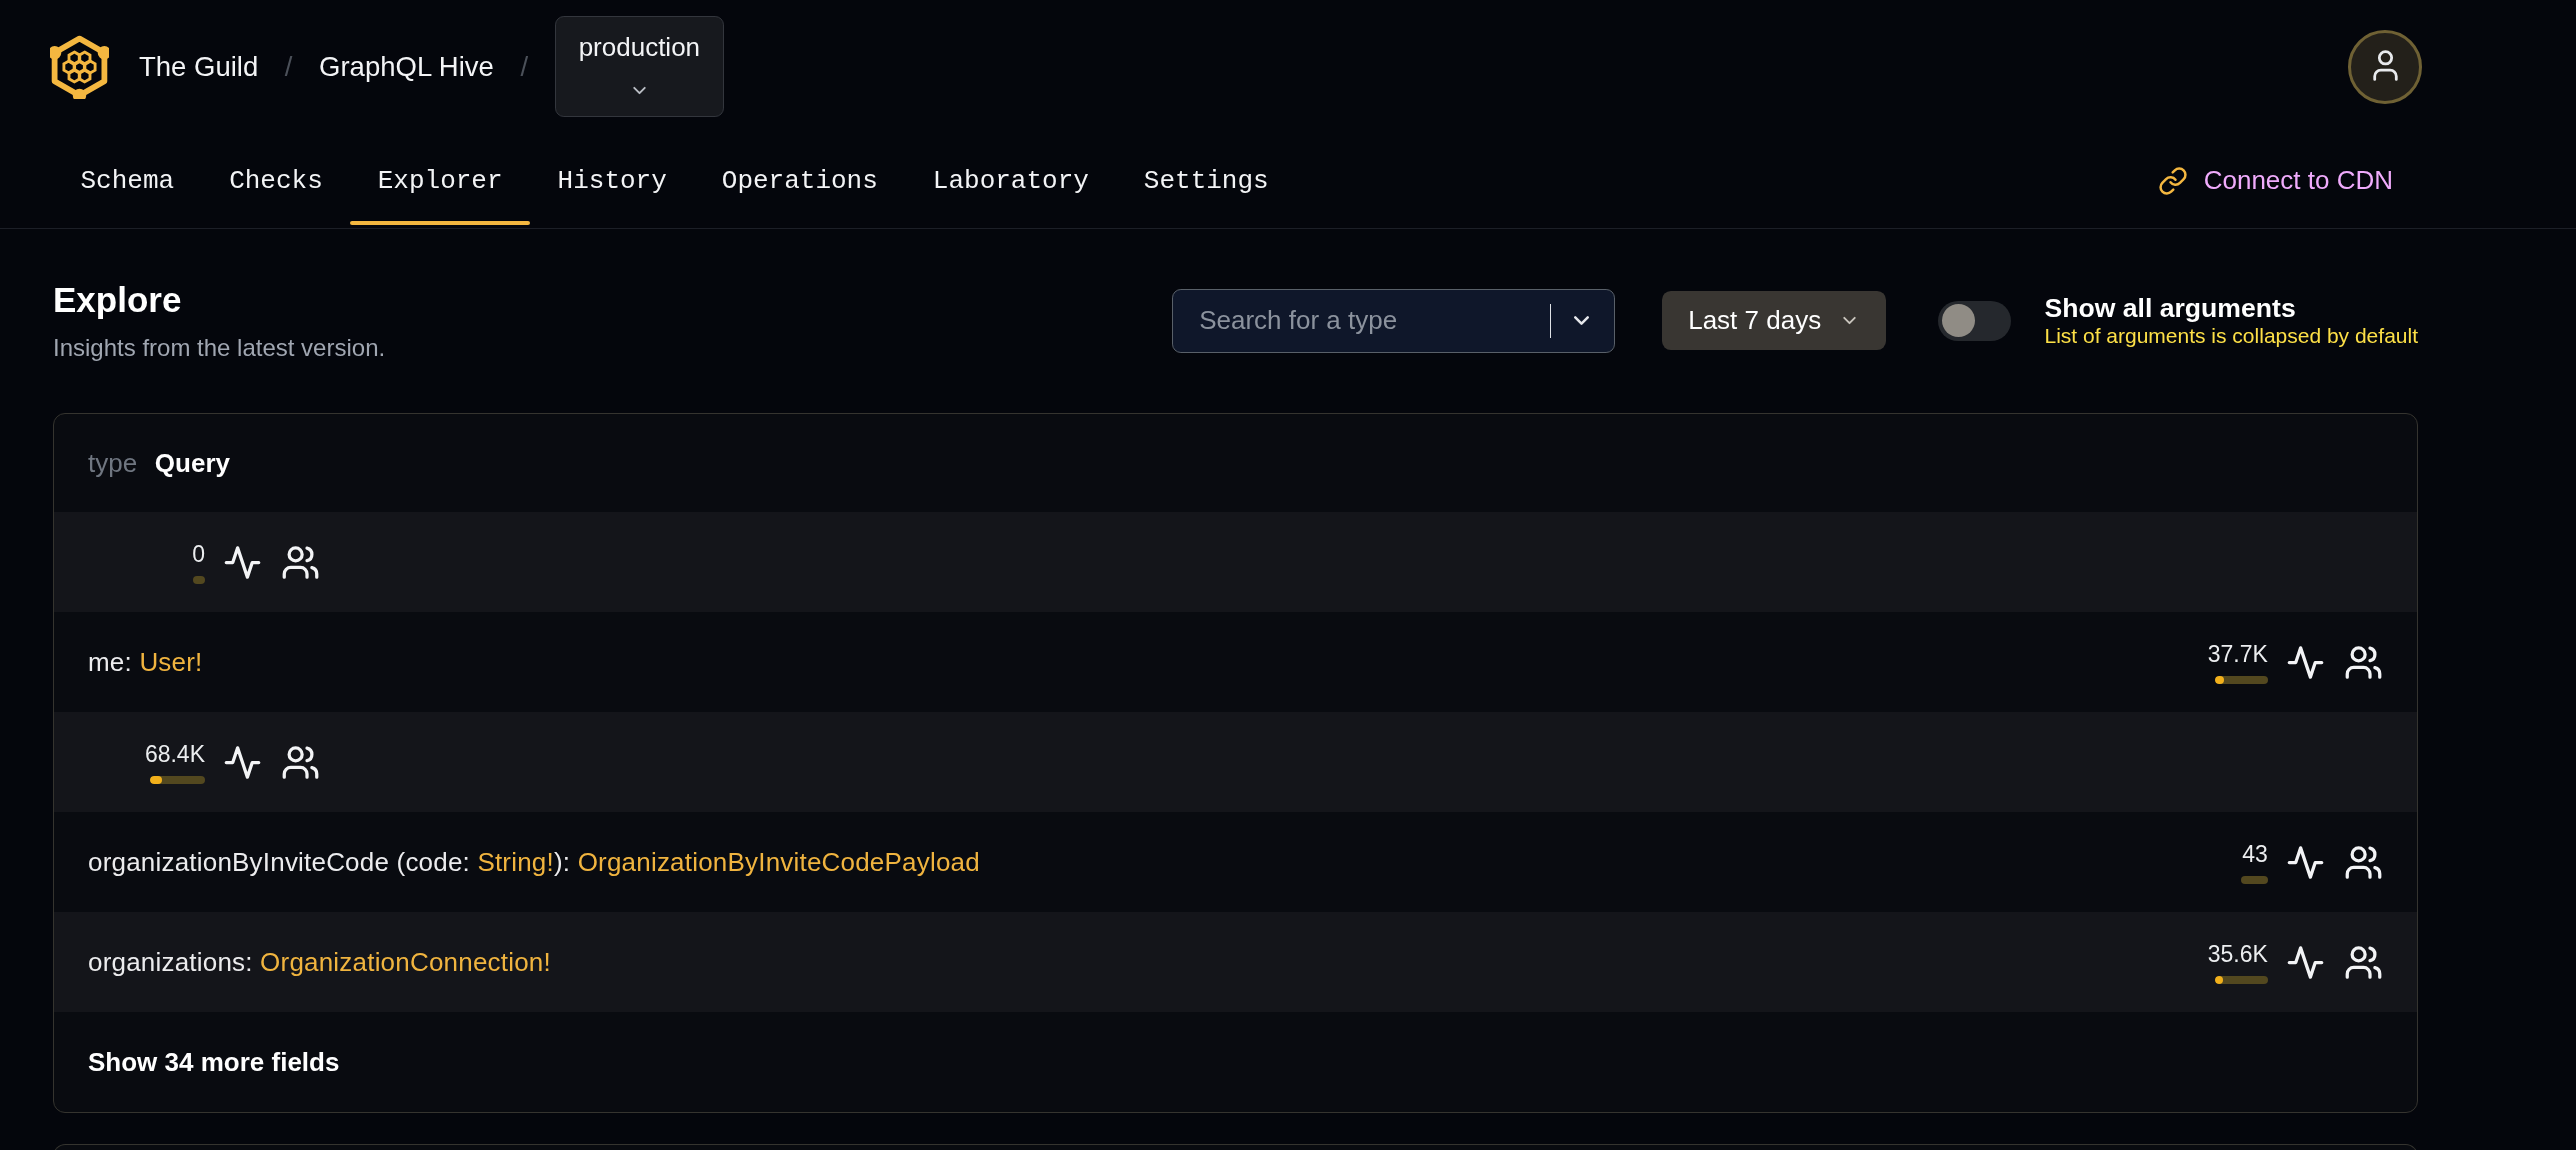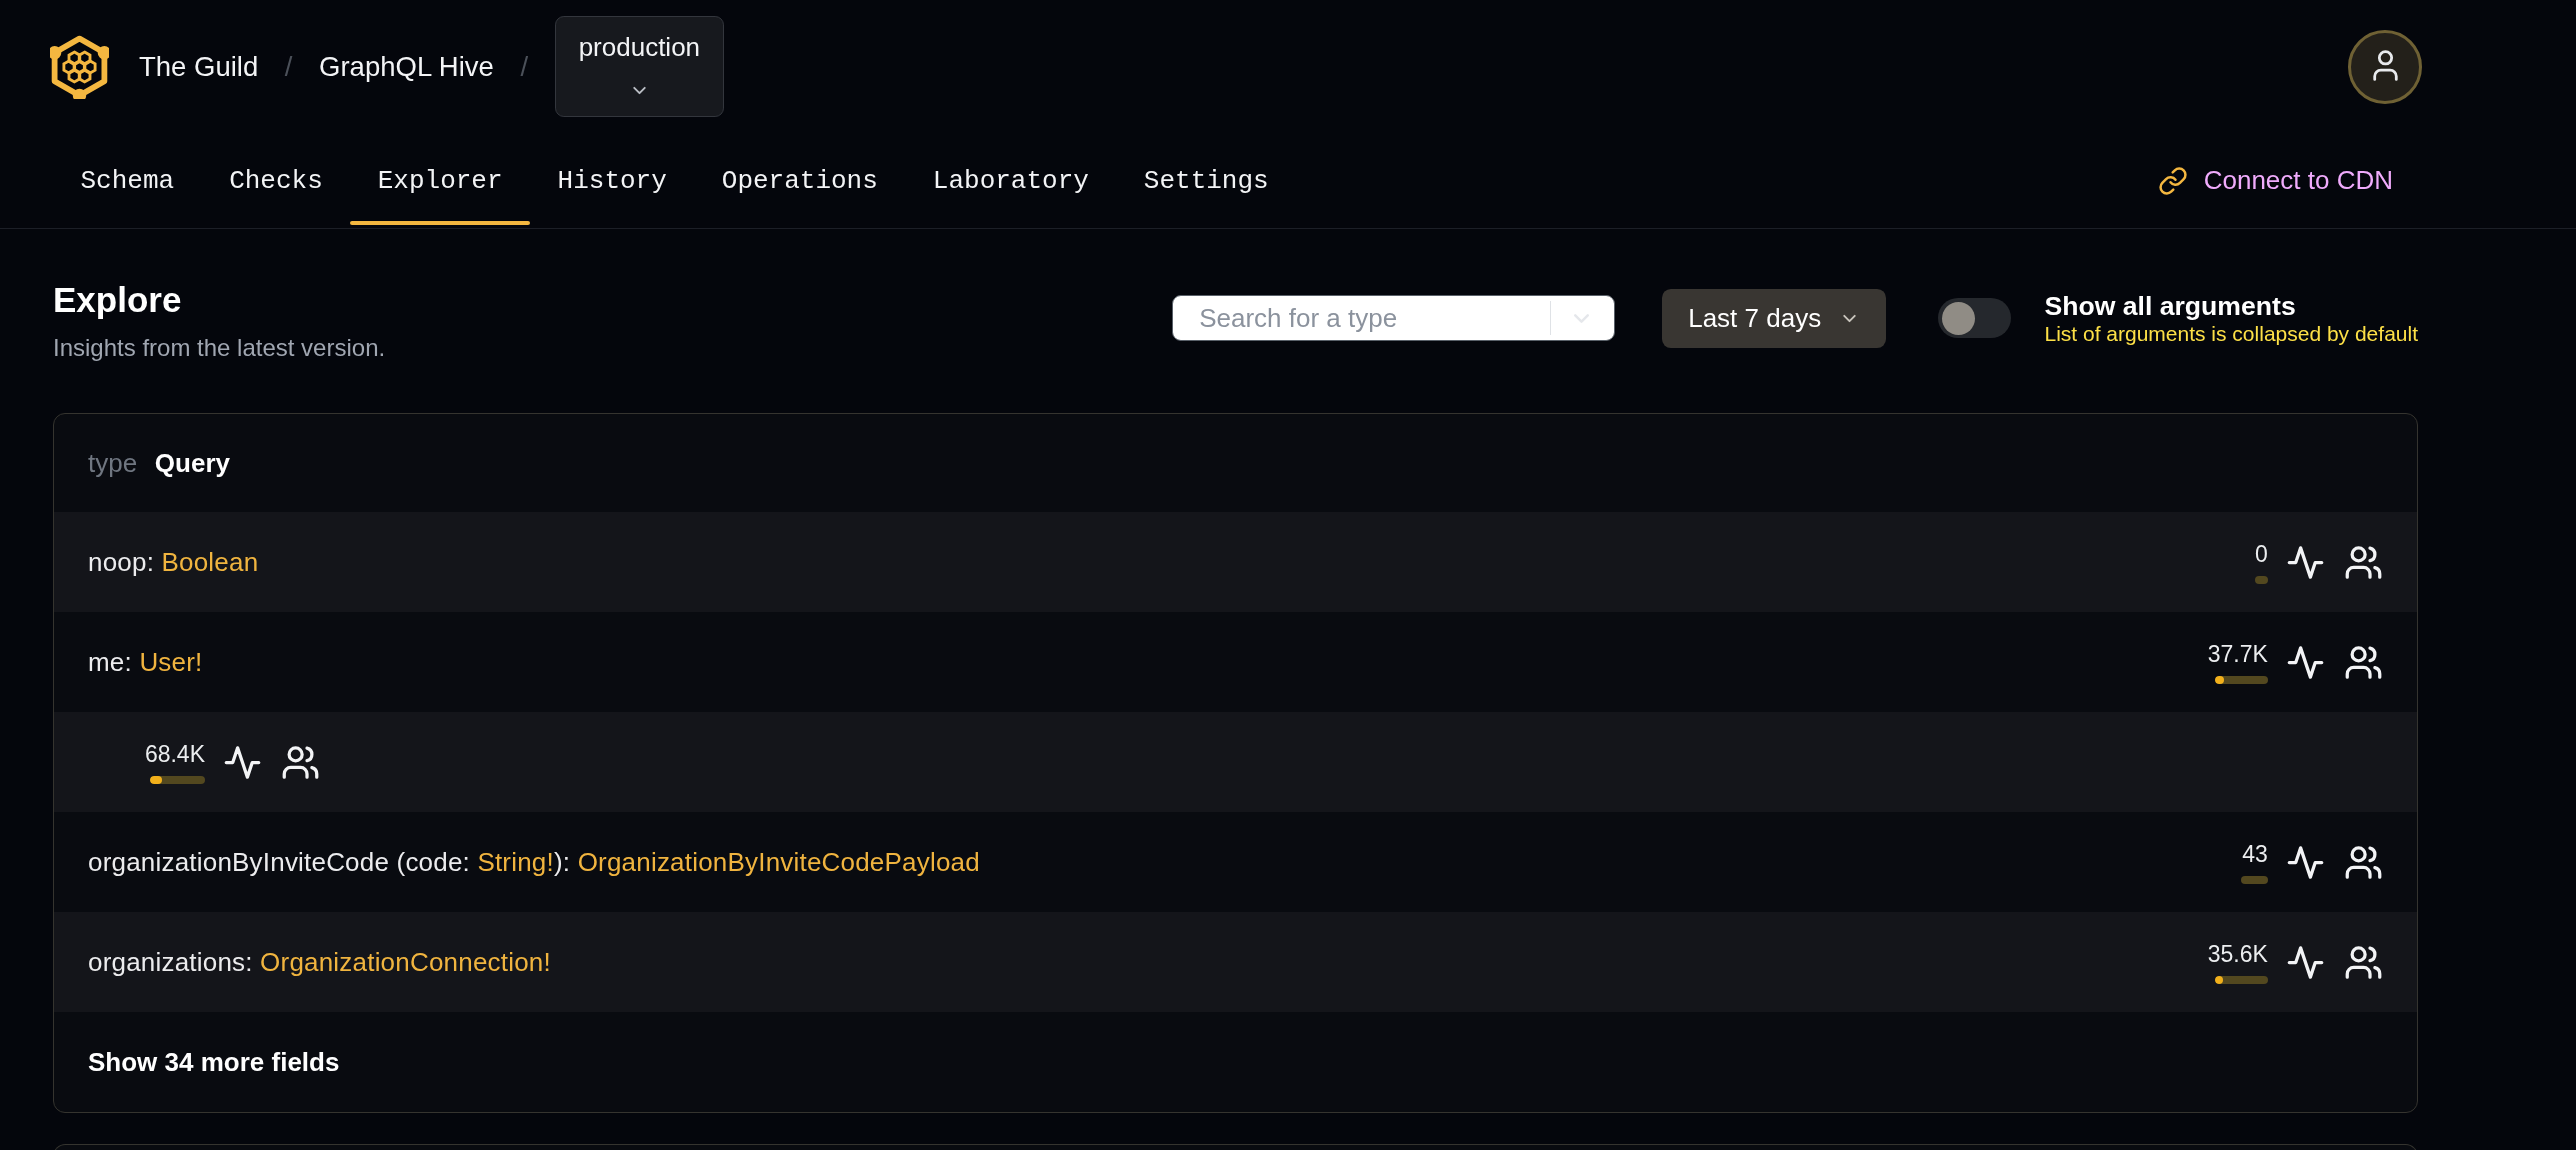--- a/index.html
+++ b/index.html
@@ -36,21 +36,21 @@
     background:#f4b740; border-radius:2.7px;
   }
   .cdn { margin-left:auto; display:flex; align-items:center; gap:16px; color:#f0abfc; font-size:26px; cursor:pointer; background:none; border:none; font-family:inherit; }
   
   .main { padding:51px 158px 0 53px; }
   .headrow { display:flex; justify-content:space-between; align-items:flex-start; }
   .page-title { font-size:35px; font-weight:700; color:#fff; }
   .page-subtitle { margin-top:14px; font-size:24px; color:#a0a6b1; }
   .controls { display:flex; align-items:center; margin-top:8.9px; }
   .search-box {
-    display:flex; align-items:center; width:443px; height:46px; background:#ffffff;
+    display:flex; align-items:center; width:443px; height:64px; background:#0f172a;
     border:0.9px solid #596069; border-radius:8.9px; padding:0 19.5px 0 26.6px; cursor:text;
   }
   .search-ph { font-size:26px; color:#8b929d; }
   .search-div { width:1.8px; height:34px; background:#dfe2e6; margin-left:auto; margin-right:17.7px; }
   .period-btn {
     margin-left:47px; display:flex; align-items:center; gap:17.7px; height:59px; padding:0 26.6px;
     background:#393632; border:none; border-radius:8.9px; color:#fff; font-size:26px; font-family:inherit; cursor:pointer;justify-content:space-between;
   }
   .period-btn .chev { color:#c9c5bd; }
   .toggle { margin-left:52px; position:relative; width:73px; height:40px; border-radius:20.4px; background:#25282d; border:none; cursor:pointer; flex:0 0 auto; }
@@ -180,21 +180,20 @@
       </div>
     </div>
 
     <div class="type-card">
       <div class="card-header">
         <span class="kind">type</span>
         <span class="type-name">Query</span>
       </div>
       <div class="card-body">
         <div class="field-row">
-    <span class="sig"><span>noop: </span><span class="tlink">Boolean</span></span>
     <span class="metric">
       <span class="metric-val">0</span>
       <span class="usage-bar" style="width: 12.4px;">
         <span class="usage-fill" style="width: 0px;"></span>
       </span>
     </span>
     <button class="icon-btn first">
       <svg width="39" height="39" viewBox="0 0 24 24">
                 <polyline points="22 12 18 12 15 21 9 3 6 12 2 12" fill="none" stroke="currentColor" stroke-width="2" stroke-linecap="round" stroke-linejoin="round"></polyline>
               </svg>

